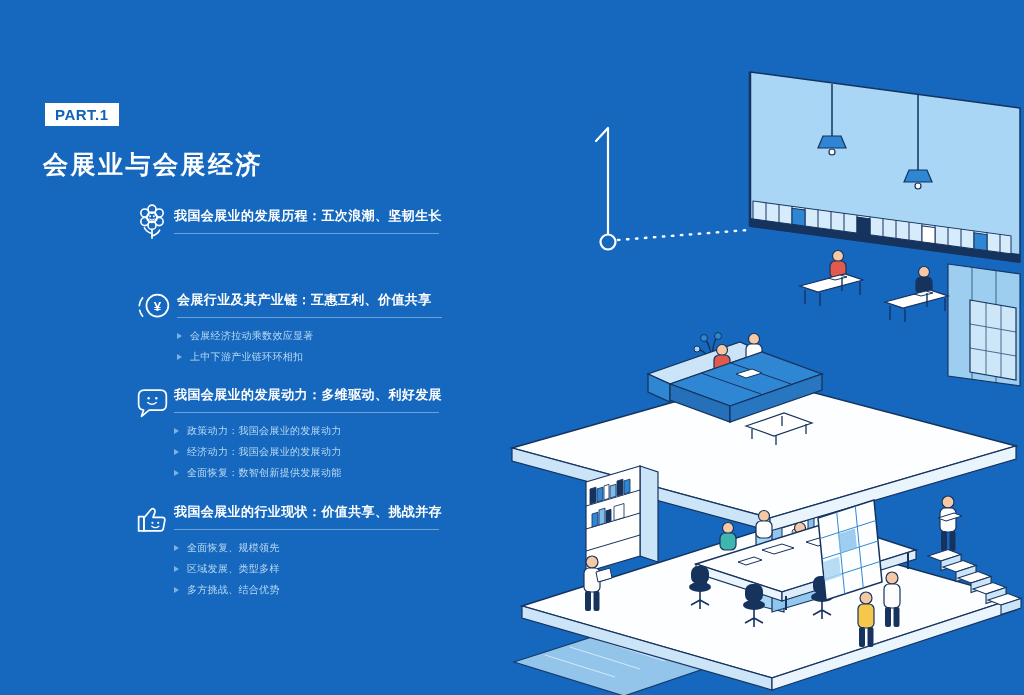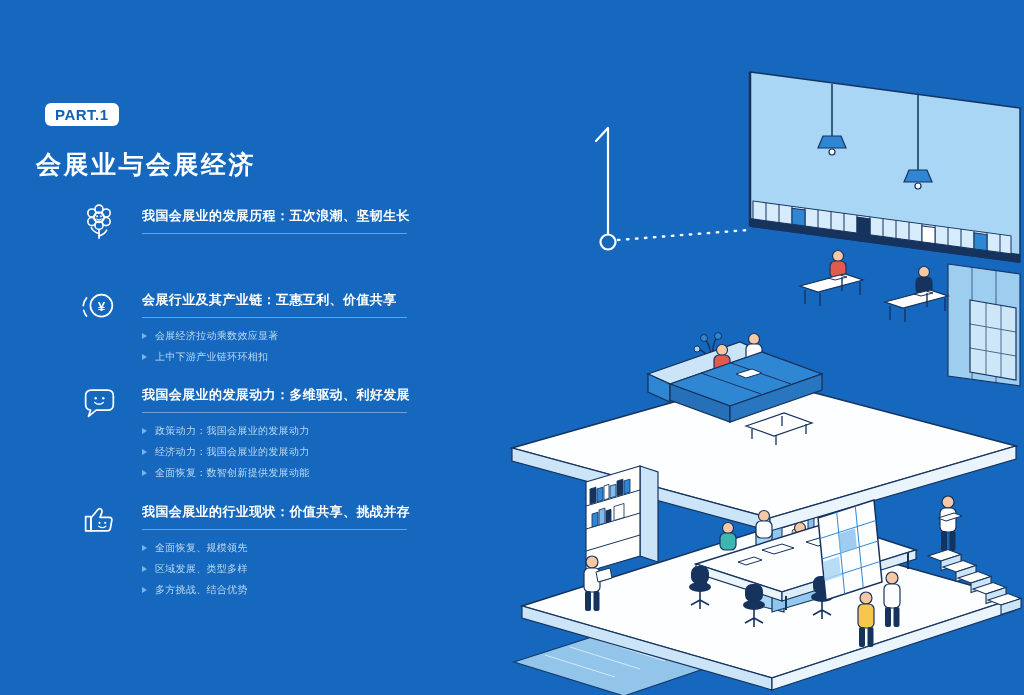--- a/index.html
+++ b/index.html
@@ -6,27 +6,27 @@
   body{
     width:1024px;height:695px;position:relative;overflow:hidden;
     background:#1568BE;
     font-family:"Liberation Sans", sans-serif;
   }
   .slide{position:absolute;inset:0;}
   .badge{
     position:absolute;left:45px;top:103px;
     background:#ffffff;color:#0F63BA;
     font-size:15px;font-weight:800;letter-spacing:.5px;
-    padding:3px 10px;border-radius:6px;
+    padding:3px 10px;border-radius:0;
   }
   .title{
-    position:absolute;left:36px;top:131px;
+    position:absolute;left:43px;top:131px;
     color:#ffffff;font-size:25px;font-weight:800;letter-spacing:2.5px;
   }
-  .sec{position:absolute;left:78px;width:350px;display:flex;gap:22px;}
+  .sec{position:absolute;left:92px;width:350px;display:flex;gap:1px;justify-content:flex-end;}
   .sec-icon{width:42px;height:42px;flex:0 0 42px;margin-top:-4px;}
   .sec-icon svg{width:42px;height:42px;display:block;}
   .sec-title{margin:0;color:#ffffff;font-size:13px;font-weight:700;letter-spacing:.4px;line-height:19px;}
   .sec-line{height:1px;background:rgba(255,255,255,.38);margin:8px 0 7px;width:265px;}
   .sec-list{list-style:none;margin:3px 0 0;padding:0;}
   .sec-list li{display:flex;align-items:center;gap:8px;color:#B9D8F3;font-size:10px;line-height:21px;letter-spacing:.3px;}
   .arr{width:0;height:0;border-left:5px solid #8FC0EC;border-top:3.5px solid transparent;border-bottom:3.5px solid transparent;flex:0 0 auto;opacity:.85;}
   .illus{position:absolute;right:0;top:50px;width:524px;height:645px;}
 </style>
 </head>

